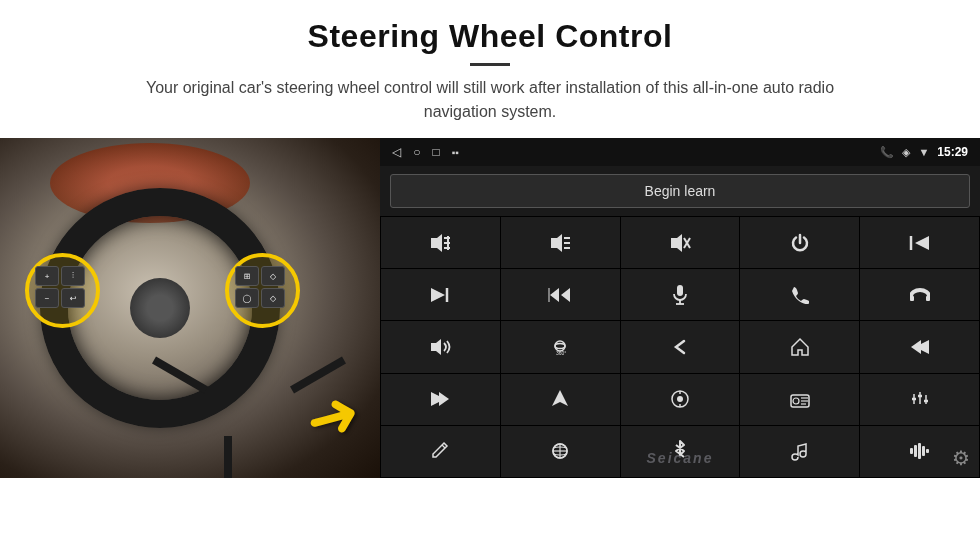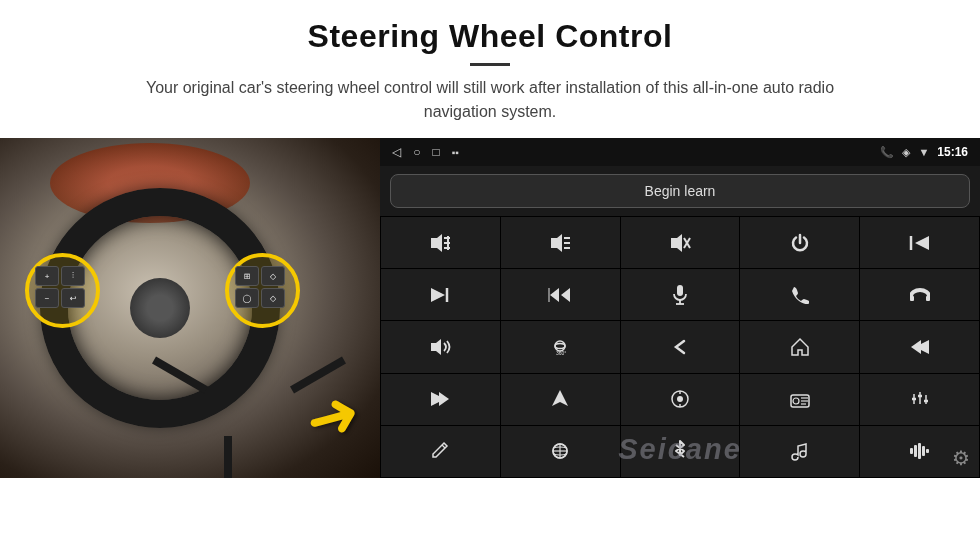--- a/index.html
+++ b/index.html
@@ -248,21 +248,21 @@
     .begin-learn-row {
       padding: 8px 10px;
       flex-shrink: 0;
     }
 
     .begin-learn-btn {
       width: 100%;
       height: 34px;
       background: #2a2a2a;
       border: 1px solid #555;
-      border-radius: 8px;
+      border-radius: 3px;
       color: #ddd;
       font-size: 14px;
       display: flex;
       align-items: center;
       justify-content: center;
       cursor: pointer;
     }
 
     
     .control-grid {
@@ -287,21 +287,21 @@
       position: relative;
     }
 
     
     .seicane-watermark {
       position: absolute;
       bottom: 12px;
       left: 50%;
       transform: translateX(-50%);
       color: rgba(150, 150, 160, 0.5);
-      font-size: 29px;
+      font-size: 14px;
       font-style: italic;
       font-weight: bold;
       letter-spacing: 2px;
       pointer-events: none;
       text-align: center;
     }
 
     .android-screen-wrapper {
       position: relative;
       flex: 1;
@@ -369,21 +369,21 @@
           <div class="status-left">
             <span class="status-icon">◁</span>
             <span class="status-icon">○</span>
             <span class="status-icon">□</span>
             <span class="status-icon" style="font-size:10px;">▪▪</span>
           </div>
           <div class="status-right">
             <span>📞</span>
             <span style="font-size:11px;">◈</span>
             <span style="font-size:11px;">▼</span>
-            <span style="font-weight:bold;font-size:12px;color:#fff;">15:16</span>
+            <span style="font-weight:bold;font-size:12px;color:#fff;">15:29</span>
           </div>
         </div>
 
         <div class="begin-learn-row">
           <div class="begin-learn-btn">Begin learn</div>
         </div>
 
         <div class="control-grid">
 
           <div class="ctrl-btn">

